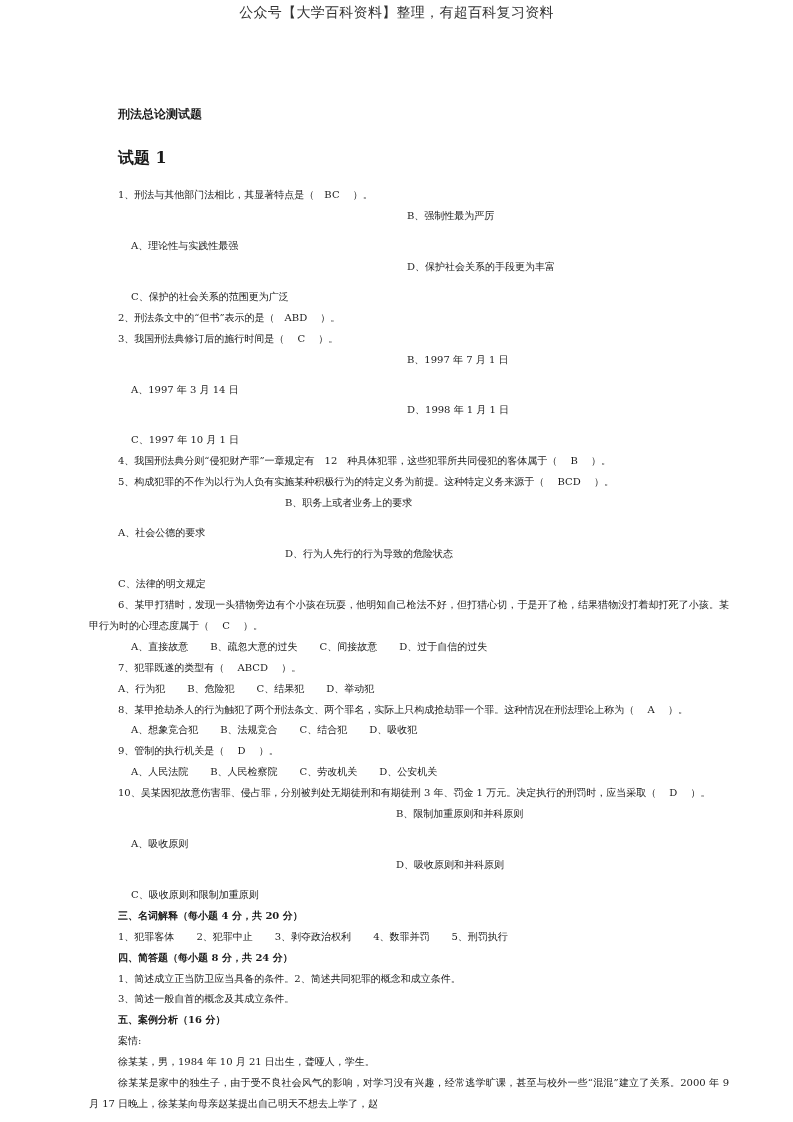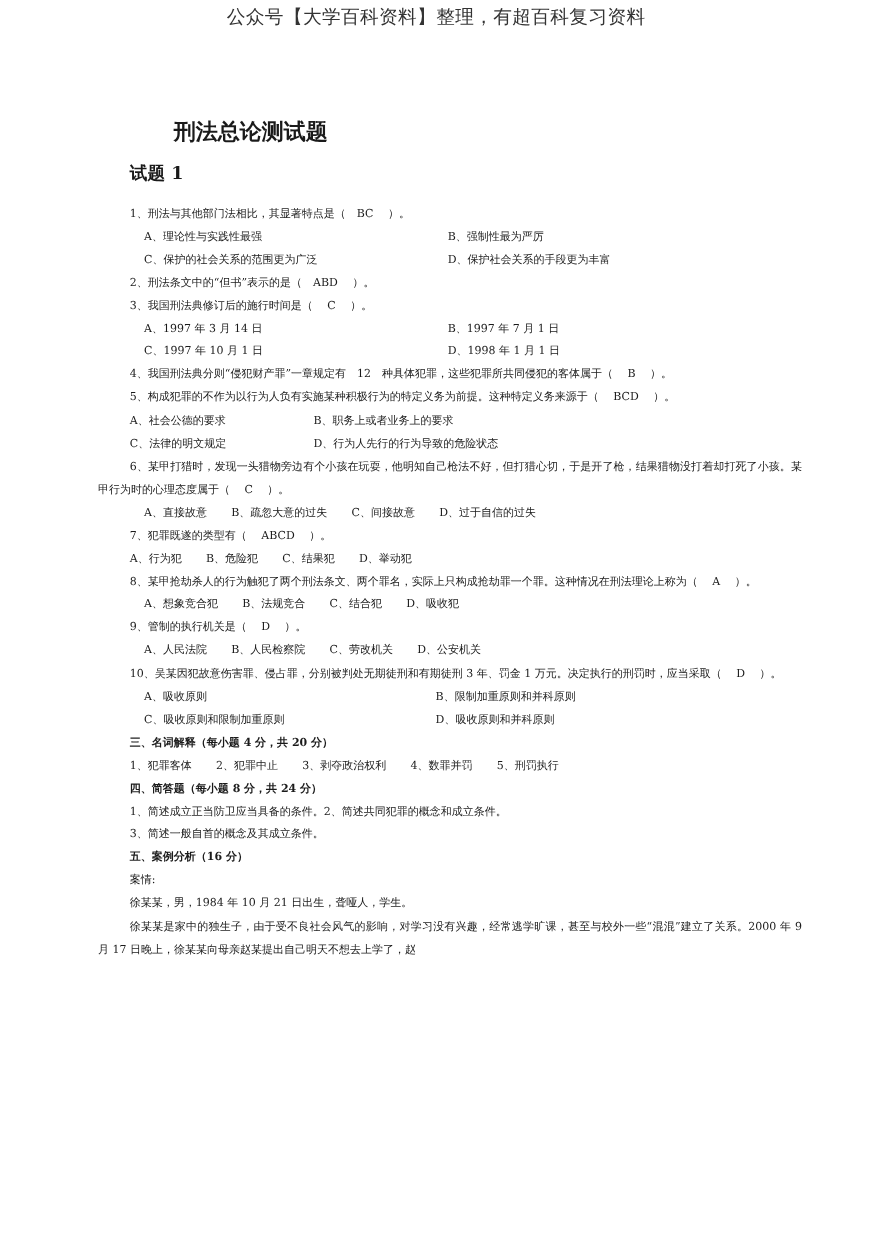--- a/index.html
+++ b/index.html
@@ -3,39 +3,39 @@
   <meta charset="utf-8">
   <style>
     html, body { margin: 0; padding: 0; background: #ffffff; }
     body {
       width: 793px; height: 1122px; position: relative; overflow: hidden;
       font-family: "DejaVu Serif", "Liberation Serif", serif;
       color: #1a1a1a;
     }
     .header {
       position: absolute; top: 4px; left: 0; width: 793px; text-align: center;
-      font-size: 17px; color: #333; letter-spacing: 0.3px;
+      font-size: 14px; color: #333; letter-spacing: 0.3px;
     }
     .title {
-      position: absolute; left: 118px; top: 106px; font-size: 20px; font-weight: bold; margin-left: 40px;
+      position: absolute; left: 118px; top: 106px; font-size: 12px; font-weight: bold;
     }
     .subtitle {
       position: absolute; left: 118px; top: 148px; font-size: 16px; font-weight: bold;
     }
     .content {
       position: absolute; left: 89px; top: 185px; width: 640px;
       font-size: 10px; line-height: 20.9px;
     }
     .ln { white-space: nowrap; }
     .q { padding-left: 29px; }
     .qwrap { text-indent: 29px; white-space: normal; text-align: justify; }
     .opt { padding-left: 42px; }
     .opt2 { padding-left: 29px; }
     .cols { display: flex; }
-    .cols .c1 { width: 251px; }
+    .cols .c1 { width: 251px; margin-top: 30px; }
     .cols.mid .c1 { width: 276px; }
     .inl span { margin-right: 22px; }
     .sec { padding-left: 29px; font-weight: bold; }
     .plain { padding-left: 29px; }
     .wrap { text-indent: 29px; text-align: justify; }
   </style>
 </head>
 <body>
 
 <div class="header">公众号【大学百科资料】整理，有超百科复习资料</div>

